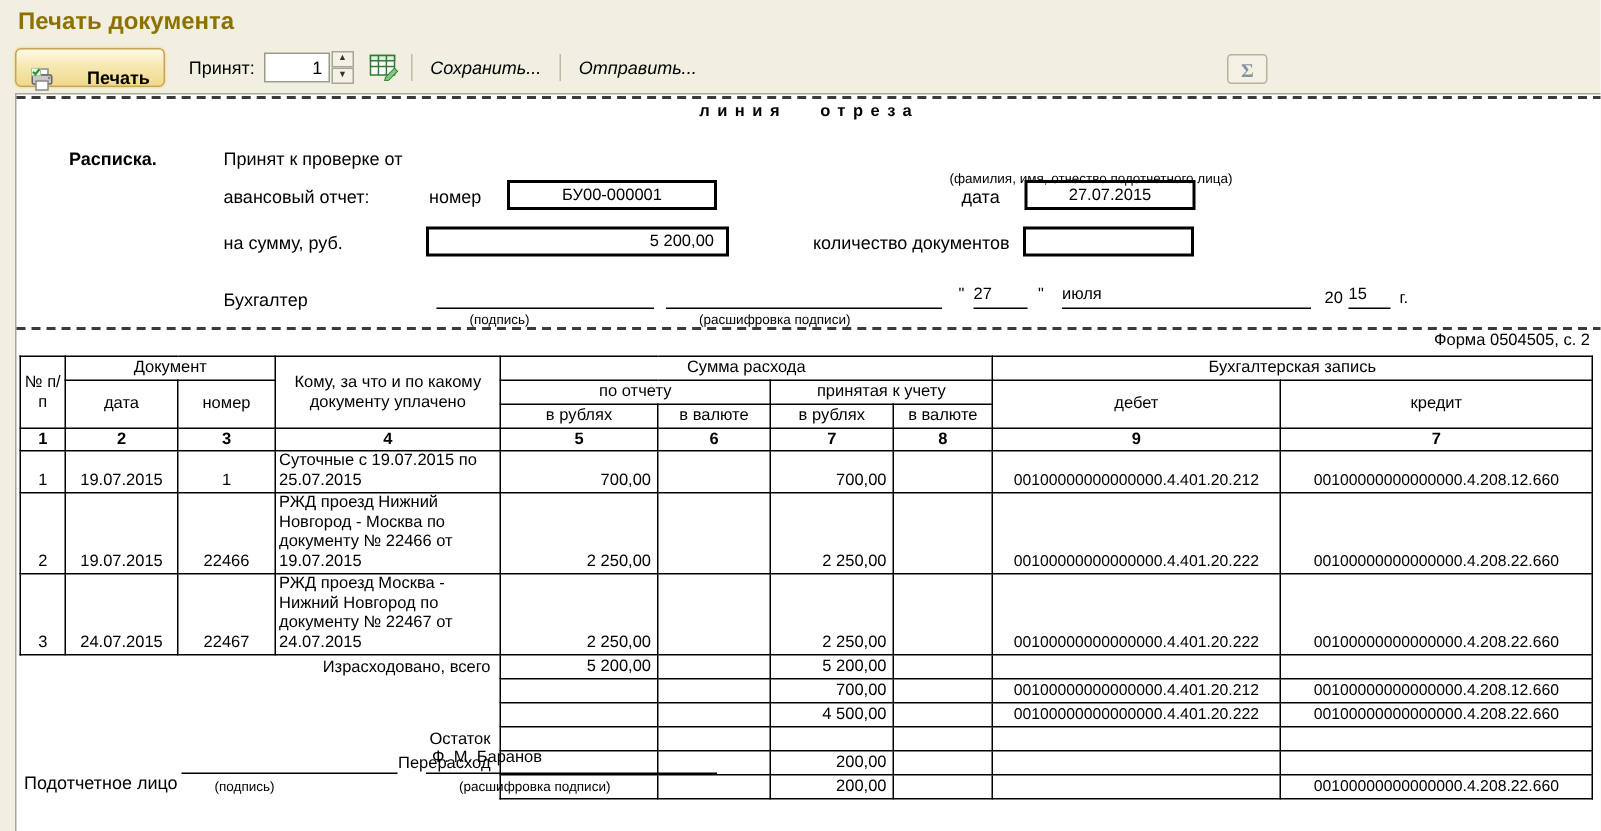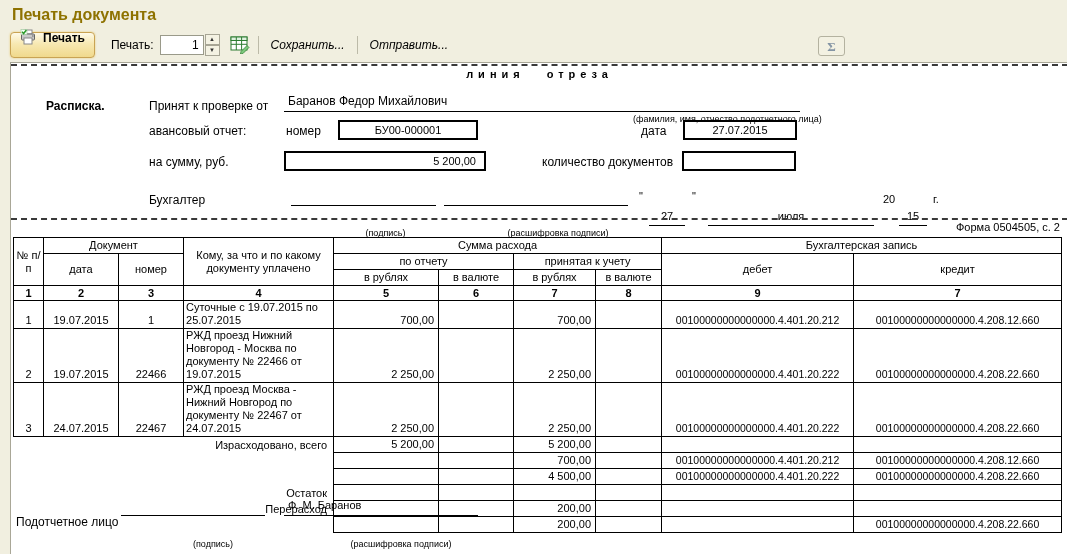--- a/index.html
+++ b/index.html
@@ -4,21 +4,21 @@
 <style>
   html,body{margin:0;padding:0;overflow:hidden;}
   body{
     width:1067px;height:554px;position:relative;
     background:#f1efe0;
     font-family:"Liberation Sans",sans-serif;color:#000;
   }
   .win-title{position:absolute;left:12px;top:6px;font-size:16px;font-weight:bold;color:#8e7200;}
   
   .toolbar{position:absolute;left:10px;top:33px;height:24px;display:flex;align-items:center;}
-  .btn-print{display:flex;align-items:flex-end;gap:7px;height:23px;padding:12px 9px;
+  .btn-print{display:flex;align-items:flex-start;gap:22px;height:23px;padding:12px 9px;
     background:linear-gradient(#fefae8,#f7e8b2 45%,#f0d98c);
     border:1px solid #c9a353;border-radius:4px;font-weight:bold;font-size:12px;
     font-family:inherit;cursor:pointer;box-shadow:0 0 2px #e8c96a;}
   .tb-label{font-size:12px;margin-left:16px;margin-right:6px;}
   .copies-wrap{display:flex;align-items:center;}
   .copies-box{width:34px;height:16px;background:#fff;border:1px solid #9a9a8a;font-size:12px;
     text-align:right;padding:1px 4px;line-height:16px;}
   .spin{display:flex;flex-direction:column;margin-left:1px;}
   .spin span{width:13px;height:9px;background:#f4f2e3;border:1px solid #a7a595;font-size:6px;
     line-height:8px;text-align:center;color:#333;cursor:pointer;}
@@ -33,21 +33,21 @@
     border-top:1px solid #a9a797;border-left:1px solid #a9a797;font-size:11px;}
   .abs{position:absolute;}
   .dash{position:absolute;left:0;width:100%;border-top:2px dashed #3a3a3a;height:0;}
   .cutline{position:absolute;top:5px;left:0;width:100%;text-align:center;font-weight:bold;
     font-size:11px;letter-spacing:5px;word-spacing:14px;}
   .lb12{font-size:12px;}
   .bold{font-weight:bold;}
   .uline{border-bottom:1px solid #000;}
   .cap{font-size:9px;padding-left:22px;}
   .box{border:2px solid #000;line-height:16px;height:16px;text-align:center;font-size:11px;}
-  .ctr{text-align:center;margin-top:20px;}
+  .ctr{}
   
   .doctable{position:absolute;left:2px;top:174px;width:1048px;border-collapse:collapse;
     table-layout:fixed;font-size:11px;}
   .doctable td{border:1px solid #000;padding:0 2px;overflow:hidden;line-height:13px;}
   .doctable tr.h td{text-align:center;vertical-align:middle;padding:1px 2px;}
   .doctable tr.nums td{height:14px;text-align:center;font-weight:bold;vertical-align:middle;}
   .doctable tr.data td{vertical-align:bottom;padding-bottom:1px;}
   .doctable tr.tot td{height:14px;vertical-align:bottom;padding-bottom:1px;}
   .doctable td.c{text-align:center;}
   .doctable td.r{text-align:right;padding-right:4px;}
@@ -69,21 +69,21 @@
         <rect x="1.5" y="5" width="13" height="6" rx="1" fill="#c9c9c9" stroke="#666"></rect>
         <rect x="4" y="9" width="8" height="6" fill="#ffffff" stroke="#888"></rect>
         <rect x="12" y="6.2" width="1.6" height="1.6" fill="#8a8a8a"></rect>
         <rect x="1" y="0.5" width="6" height="5" fill="#f4fff4" stroke="#9bc79b" stroke-width="0.6"></rect>
         <path d="M2 2.8 l1.6 1.7 L6.4 1" stroke="#2a9a2a" stroke-width="1.5" fill="none"></path>
       </svg>
     </span>
     <span>Печать</span>
   </button>
 
-  <span class="tb-label">Печать:</span>
+  <span class="tb-label">Принят:</span>
   <span class="copies-wrap">
     <span class="copies-box">1</span>
     <span class="spin">
       <span>▲</span>
       <span>▼</span>
     </span>
   </span>
 
   <button class="btn-icon">
     <span style="display:inline-flex;">
@@ -103,21 +103,20 @@
 
   <button class="btn-sigma">Σ</button>
 </div>
 
 <div class="doc">
   <div class="dash" style="top:1px;"></div>
   <div class="cutline">линия отреза</div>
 
   <div class="abs lb12 bold" style="left:35px;top:36px;">Расписка.</div>
   <div class="abs lb12" style="left:138px;top:36px;">Принят к проверке от</div>
-  <div class="abs uline lb12" style="left:273px;top:31px;width:512px;height:17px;padding-left:4px;">Баранов Федор Михайлович</div>
   <div class="abs cap" style="left:600px;top:51px;">(фамилия, имя, отчество подотчетного лица)</div>
 
   <div class="abs lb12" style="left:138px;top:61px;">авансовый отчет:</div>
   <div class="abs lb12" style="left:275px;top:61px;">номер</div>
   <div class="abs box" style="left:327px;top:57px;width:136px;">БУ00-000001</div>
   <div class="abs lb12" style="left:630px;top:61px;">дата</div>
   <div class="abs box" style="left:672px;top:57px;width:110px;">27.07.2015</div>
 
   <div class="abs lb12" style="left:138px;top:92px;">на сумму, руб.</div>
   <div class="abs box" style="left:273px;top:88px;width:190px;text-align:right;padding-right:8px;">5 200,00</div>

